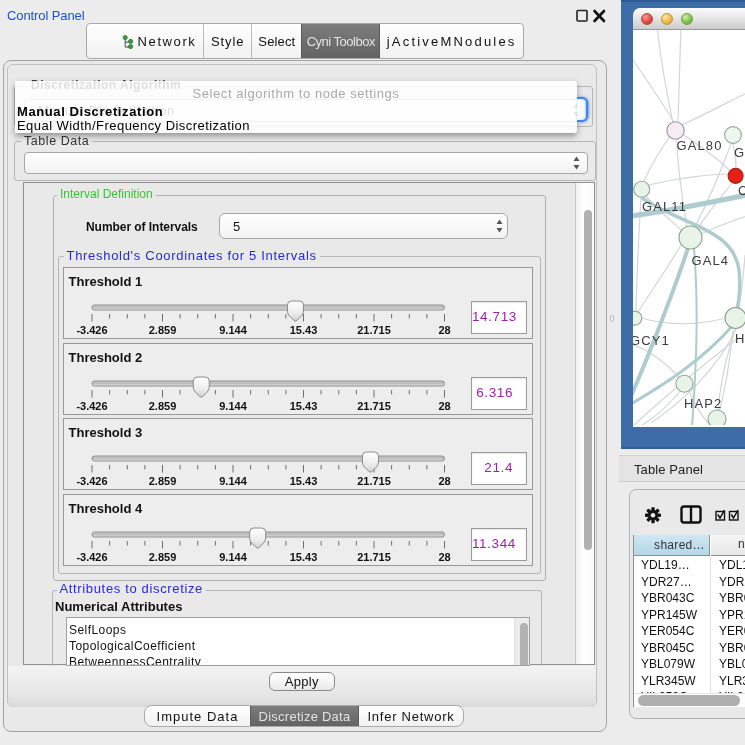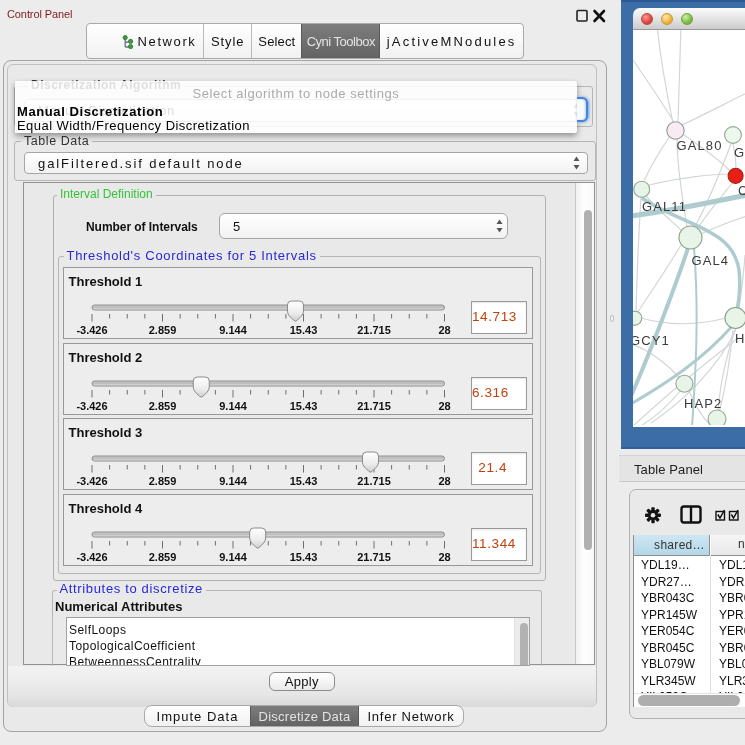--- a/index.html
+++ b/index.html
@@ -1,20 +1,20 @@
 <!DOCTYPE html>
 <html><head>
 <meta charset="utf-8">
 <style>
 html,body{margin:0;padding:0;}
 *{box-sizing:border-box;}
 #root{position:relative;width:745px;height:745px;background:#ececec;font-family:"Liberation Sans",sans-serif;overflow:hidden;}
 .abs{position:absolute;}
 
-#ptitle{left:7px;top:8px;font-size:11px;color:#7f1d1d;letter-spacing:-0.1px;}
+#ptitle{left:7px;top:8px;font-size:13px;color:#1d4ed8;letter-spacing:-0.1px;}
 
 .seg{position:absolute;background:linear-gradient(#ffffff,#f1f1f1);border:1px solid #a9a9a9;border-radius:4px;display:flex;overflow:hidden;}
 .seg .tab{font-size:13px;color:#111;display:flex;align-items:center;justify-content:center;position:relative;}
 .seg .tab.sep{border-left:1px solid #b9b9b9;}
 .seg .tab.dark{background:linear-gradient(#7d7d7d,#636363);color:#e3e3e3;border-left:1px solid #5a5a5a;}
 .seg .tab.afterdark{border-left:1px solid #5a5a5a;}
 
 #outer{left:3px;top:60px;width:604px;height:672px;background:#e9e9e9;border:1px solid #a3a3a3;border-radius:8px;}
 #inner{left:7px;top:64px;width:590px;height:643px;background:#e9e9e9;border:1px solid #c0c0c0;border-radius:6px;}
 
@@ -24,21 +24,21 @@
 .combo{position:absolute;background:linear-gradient(#ffffff,#f2f2f2);border:1px solid #a6a6a6;border-radius:4px;font-size:13px;color:#111;display:flex;align-items:center;}
 .combo .ctext{padding-left:13px;}
 .carr{position:absolute;right:7px;top:50%;transform:translateY(-50%);width:7px;height:14px;}
 
 #vp{left:23px;top:182px;width:572px;height:483px;background:#e9e9e9;border:1px solid #909090;}
 #vsb{position:absolute;right:0;top:0;width:19px;height:481px;background:linear-gradient(90deg,#f0f0f0,#ffffff 45%,#f8f8f8);border-left:1px solid #c6c6c6;}
 #vsb .thumb{position:absolute;left:7.5px;top:27px;width:8px;height:340px;background:#b0b0b0;border-radius:4px;}
 
 .tbox{position:absolute;left:63px;width:470px;height:72px;background:#ededed;border:1px solid #989898;}
 .tbox .ttl{position:absolute;left:4.5px;top:6px;font-size:13px;font-weight:bold;color:#111;}
-.vbox{position:absolute;left:407px;top:33px;width:56px;height:33px;background:#fff;border:1.5px solid #9a9a9a;box-shadow:inset 0 1px 2px rgba(0,0,0,0.10);font-size:13.5px;color:#c2410c;text-align:right;line-height:30px;padding-right:19px;letter-spacing:0.6px;}
+.vbox{position:absolute;left:407px;top:33px;width:56px;height:33px;background:#fff;border:1.5px solid #9a9a9a;box-shadow:inset 0 1px 2px rgba(0,0,0,0.10);font-size:13.5px;color:#a21caf;text-align:right;line-height:30px;padding-right:13px;letter-spacing:0.6px;}
 
 #applyrow{left:8px;top:666px;width:588px;height:41px;background:linear-gradient(#f3f3f3,#e6e6e6 70%,#d9d9d9);border-bottom-left-radius:6px;border-bottom-right-radius:6px;}
 #applybtn{left:260.8px;top:5.7px;width:66px;height:19.5px;background:linear-gradient(#ffffff,#f3f3f3 60%,#e8e8e8);border:1px solid #8a8a8a;border-radius:6px;font-size:13px;color:#111;text-align:center;line-height:17px;letter-spacing:0.3px;}
 
 #popup{left:15px;top:81px;width:562px;height:52px;background:rgba(255,255,255,0.845);box-shadow:0 3px 6px rgba(0,0,0,0.38);font-size:13px;border-radius:0 3px 3px 0;}
 #popup .ph{position:absolute;top:5px;left:0;width:100%;text-align:center;color:#aaa;letter-spacing:0.55px;}
 #popup .i1{position:absolute;top:22.5px;left:2px;font-weight:bold;color:#000;letter-spacing:0.6px;}
 #popup .i2{position:absolute;top:36.5px;left:2px;color:#000;letter-spacing:0.45px;}
 
 #netwin{left:621px;top:0;width:124px;height:449px;background:#3c6da7;border-top:2px solid #2e5a94;border-bottom:2px solid #335f98;}
@@ -82,21 +82,20 @@
       <span class="ctext" style="letter-spacing:0.6px;color:#222;">Manual Discretization</span>
       <svg class="carr" viewBox="0 0 7 14" style="right:6px;">
         <path d="M3.5,0.5 L6.5,5 L0.5,5 Z" fill="#666"></path>
         <path d="M3.5,13.5 L6.5,9 L0.5,9 Z" fill="#666"></path>
       </svg>
     </div>
 
   <div class="gbox" style="left:14px;top:141px;width:582px;height:40px;"></div>
   <div class="gtitle" style="left:21px;top:134px;font-size:12.5px;letter-spacing:0.55px;">Table Data</div>
   <div class="combo" style="left:24px;top:152px;width:564px;height:22px;">
-      <span class="ctext" style="letter-spacing:1.9px;">galFiltered.sif default node</span>
     <svg class="carr" viewBox="0 0 7 14">
         <path d="M3.5,0.5 L6.5,5 L0.5,5 Z" fill="#555"></path>
         <path d="M3.5,13.5 L6.5,9 L0.5,9 Z" fill="#555"></path>
       </svg>
   </div>
 
   <div class="abs" id="vp">
     <div id="vsb">
         <div class="thumb"></div>
       </div>

